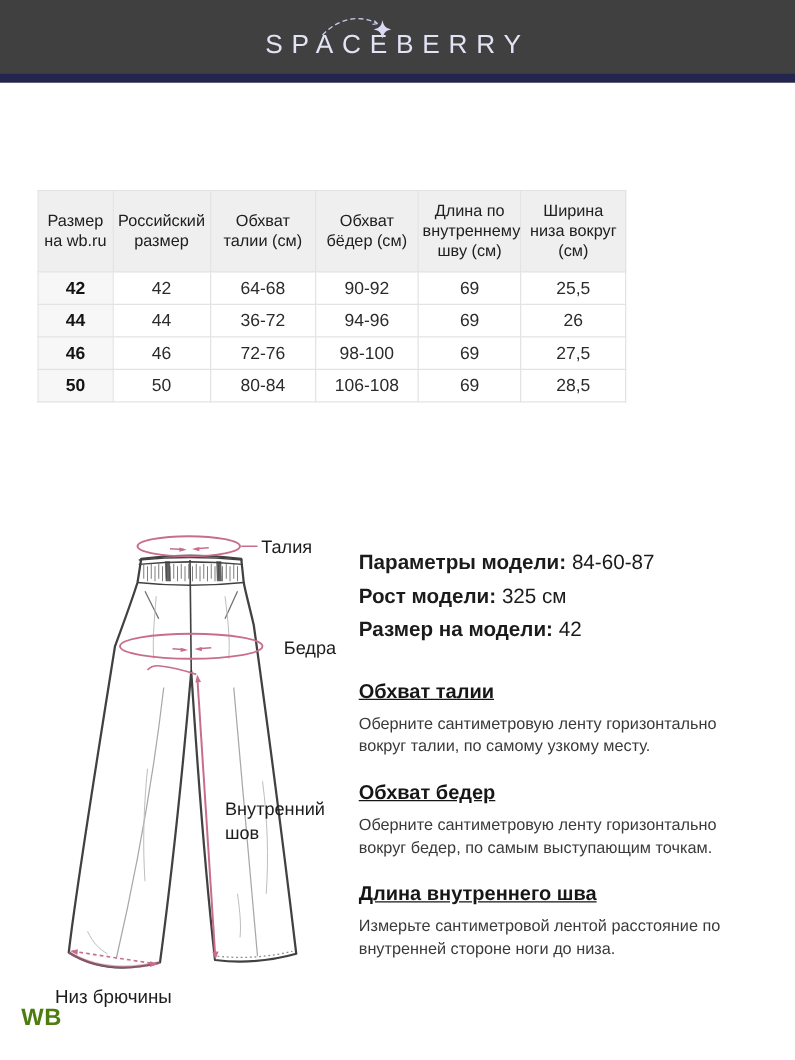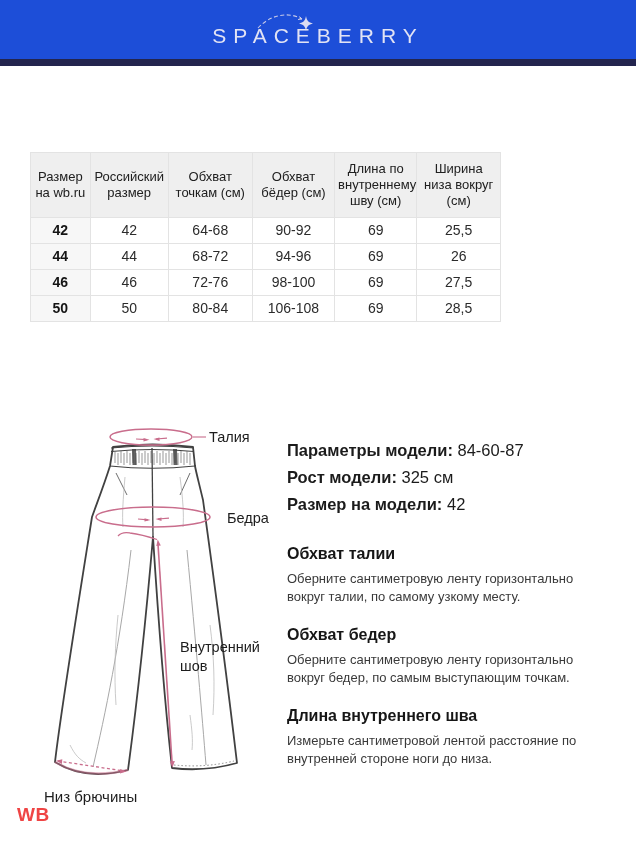--- a/index.html
+++ b/index.html
@@ -5,21 +5,21 @@
   * { margin:0; padding:0; box-sizing:border-box; }
   html,body { background:#fff; }
   .page {
     position:relative; width:636px; height:848px; background:#ffffff;
     font-family:"Liberation Sans", sans-serif; overflow:hidden; margin:0 auto;
   }
 
   
   .header {
     position:absolute; left:0; top:0; width:636px; height:66px;
-    background:#1d4ed8; border-bottom:7px solid #23254e;
+    background:#404040; border-bottom:7px solid #23254e;
     display:flex; align-items:center; justify-content:center;
   }
   .logo {
     color:#e2e3f4; font-size:21px; letter-spacing:7px; font-weight:400;
     padding-top:12px;
   }
   .comet { position:absolute; left:calc(50% - 64px); top:6px; }
 
   
   .size-table {
@@ -41,27 +41,27 @@
   .diagram { position:absolute; left:30px; top:415px; width:260px; height:400px; }
   .diagram text { font-family:"Liberation Sans", sans-serif; fill:#1d1d1d; }
 
   
   .info { position:absolute; left:287px; top:437px; width:322px; color:#1b1b1b; }
   .param-line { font-size:16.5px; line-height:27px; }
   .plabel { font-weight:700; }
   .pvalue { font-weight:400; }
   .guide { margin-top:27px; }
   .guide-section { margin-bottom:21px; }
-  .guide-section h3 { font-size:16px; font-weight:700; margin-bottom:7px; color:#161616; }
+  .guide-section h3 { font-size:16px; font-weight:700; margin-bottom:7px; color:#161616;text-decoration:underline; }
   .guide-section p { font-size:13px; line-height:17.5px; color:#3a3a3a; }
 
   
   .watermark {
     position:absolute; left:17px; top:804px; font-size:19px; font-weight:700;
-    color:#ef4444; letter-spacing:0.5px;
+    color:#4d7c0f; letter-spacing:0.5px;
   }
 </style>
 </head>
 <body>
 
 <div class="page">
 
   <div class="header">
     <svg class="comet" width="70" height="30" viewBox="0 0 70 30">
       <path d="M4,22 C16,9 34,5 48,13" fill="none" stroke="#c7c9e8" stroke-width="1.1" stroke-dasharray="4,2.5"></path>
@@ -77,39 +77,39 @@
         <col style="width:16.6%">
         <col style="width:17.9%">
       <col style="width:17.5%">
         <col style="width:17.5%">
         <col style="width:17.8%">
     </colgroup>
     <thead>
       <tr>
         <th>Размер на wb.ru</th>
         <th>Российский размер</th>
-        <th>Обхват точкам (см)</th>
+        <th>Обхват талии (см)</th>
         <th>Обхват бёдер (см)</th>
         <th>Длина по внутреннему шву (см)</th>
         <th>Ширина низа вокруг (см)</th>
       </tr>
     </thead>
     <tbody>
       <tr>
         <td class="c0">42</td>
         <td>42</td>
         <td>64-68</td>
         <td>90-92</td>
         <td>69</td>
         <td>25,5</td>
       </tr>
       <tr>
         <td class="c0">44</td>
         <td>44</td>
-        <td>68-72</td>
+        <td>36-72</td>
         <td>94-96</td>
         <td>69</td>
         <td>26</td>
       </tr>
       <tr>
         <td class="c0">46</td>
         <td>46</td>
         <td>72-76</td>
         <td>98-100</td>
         <td>69</td>

